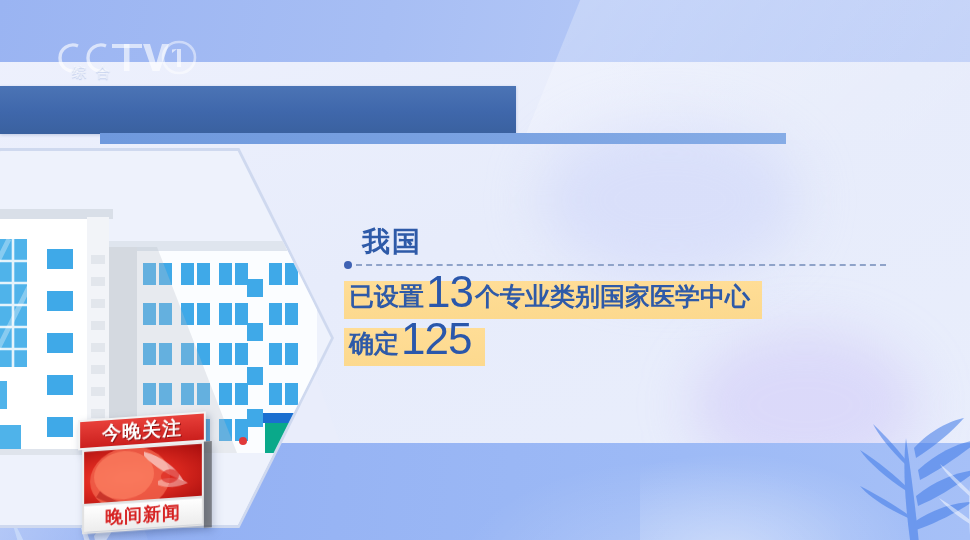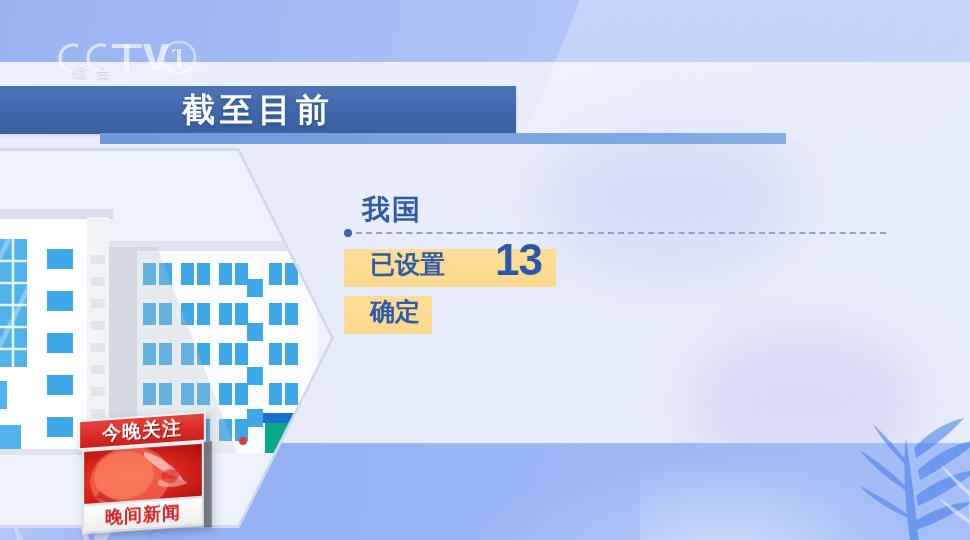--- a/index.html
+++ b/index.html
@@ -67,33 +67,33 @@
     background:#cfd9ef;}
   .hexinner{position:absolute;left:3px;top:3px;right:3px;bottom:3px;
     -webkit-clip-path:polygon(22% 0%,78% 0%,100% 50%,78% 100%,22% 100%,0% 50%);
     clip-path:polygon(22% 0%,78% 0%,100% 50%,78% 100%,22% 100%,0% 50%);
     background:#eef2fc;overflow:hidden;}
   .bld{position:absolute;}
 
   
   .txtblock{position:absolute;left:344px;top:192px;width:570px;}
   .lead{font-size:28px;font-weight:700;color:#2e5aa8;letter-spacing:2px;
-    margin-left:18px;line-height:36px;}
+    margin-left:18px;line-height:36px;margin-top:32px;}
   .dashrow{position:relative;height:14px;margin-top:-2px;}
   .dashdot{position:absolute;left:0;top:3px;width:8px;height:8px;border-radius:50%;
     background:#3f62b4;}
   .dashline{position:absolute;left:12px;top:6px;right:28px;height:0;
     border-top:2px dashed #8fa3c9;}
   .hl{position:relative;margin-top:9px;height:38px;display:inline-block;}
   .hlbg{position:absolute;left:0;top:0;height:38px;
     background:linear-gradient(180deg,#ffdd96 0%,#fcd98e 100%);width:100%;}
-  .hltxt{position:relative;white-space:nowrap;padding:0 12px 0 26px;
+  .hltxt{position:relative;white-space:nowrap;padding:0 12px 0 5px;
     display:flex;align-items:center;height:30px;
-    font-size:25px;font-weight:700;color:#2e5aa8;letter-spacing:0px;gap:48px;}
-  .big{font-size:44px;line-height:38px;font-weight:700;color:#2a57ab;
+    font-size:25px;font-weight:700;color:#2e5aa8;letter-spacing:0px;}
+  .big{font-size:44px;line-height:38px;font-weight:400;color:#2a57ab;
     padding:0 2px;position:relative;top:-4px;letter-spacing:-1px;}
 
   
   .badge{position:absolute;left:72px;top:416px;width:140px;height:118px;
     transform:rotate(-4deg) skewX(-4deg);filter:drop-shadow(3px 4px 4px rgba(30,50,90,.35));}
   .badge-top{position:absolute;left:6px;top:0;width:128px;height:30px;
     background:linear-gradient(180deg,#e8403a 0%,#cb1f1d 100%);
     border:2px solid #f2f2f2;box-sizing:border-box;
     display:flex;align-items:center;justify-content:center;}
   .badge-top span{color:#ffffff;font-size:19px;font-weight:700;letter-spacing:1px;
@@ -177,21 +177,20 @@
       <g fill="rgba(255,255,255,0.62)">
         <rect x="127" y="19" width="4" height="18"></rect>
         <path d="M127 19 L122 23 L122 19.5 Z"></path>
       </g>
     </svg>
   </div>
   <div class="logo-sub">综合</div>
 
 
   <div class="banner"></div>
-  <div class="banner-title">截至目前</div>
   <div class="banner-accent"></div>
 
   <div class="hexwrap">
     <div class="hexouter"></div>
     <div class="hexinner">
       <svg class="bld" width="424" height="374" viewBox="0 0 424 374">
 
         <rect x="0" y="300" width="424" height="74" fill="#eef2fc"></rect>
 
         <rect x="196" y="96" width="214" height="206" fill="#fbfdff"></rect>
@@ -329,29 +328,31 @@
     <div class="dashrow">
       <div class="dashdot"></div>
       <div class="dashline"></div>
     </div>
 
     <div class="hl">
       <div class="hlbg"></div>
       <div class="hltxt">
         <span>已设置</span>
         <span class="big">13</span>
+        <span>个专业类别国家医学中心</span>
       </div>
     </div>
 
     <br>
 
     <div class="hl">
       <div class="hlbg"></div>
       <div class="hltxt">
         <span>确定</span>
+        <span class="big">125</span>
       </div>
     </div>
 
   </div>
 
   <div class="badge">
     <div class="badge-shadow"></div>
     <div class="badge-top">
       <span>今晚关注</span>
     </div>

